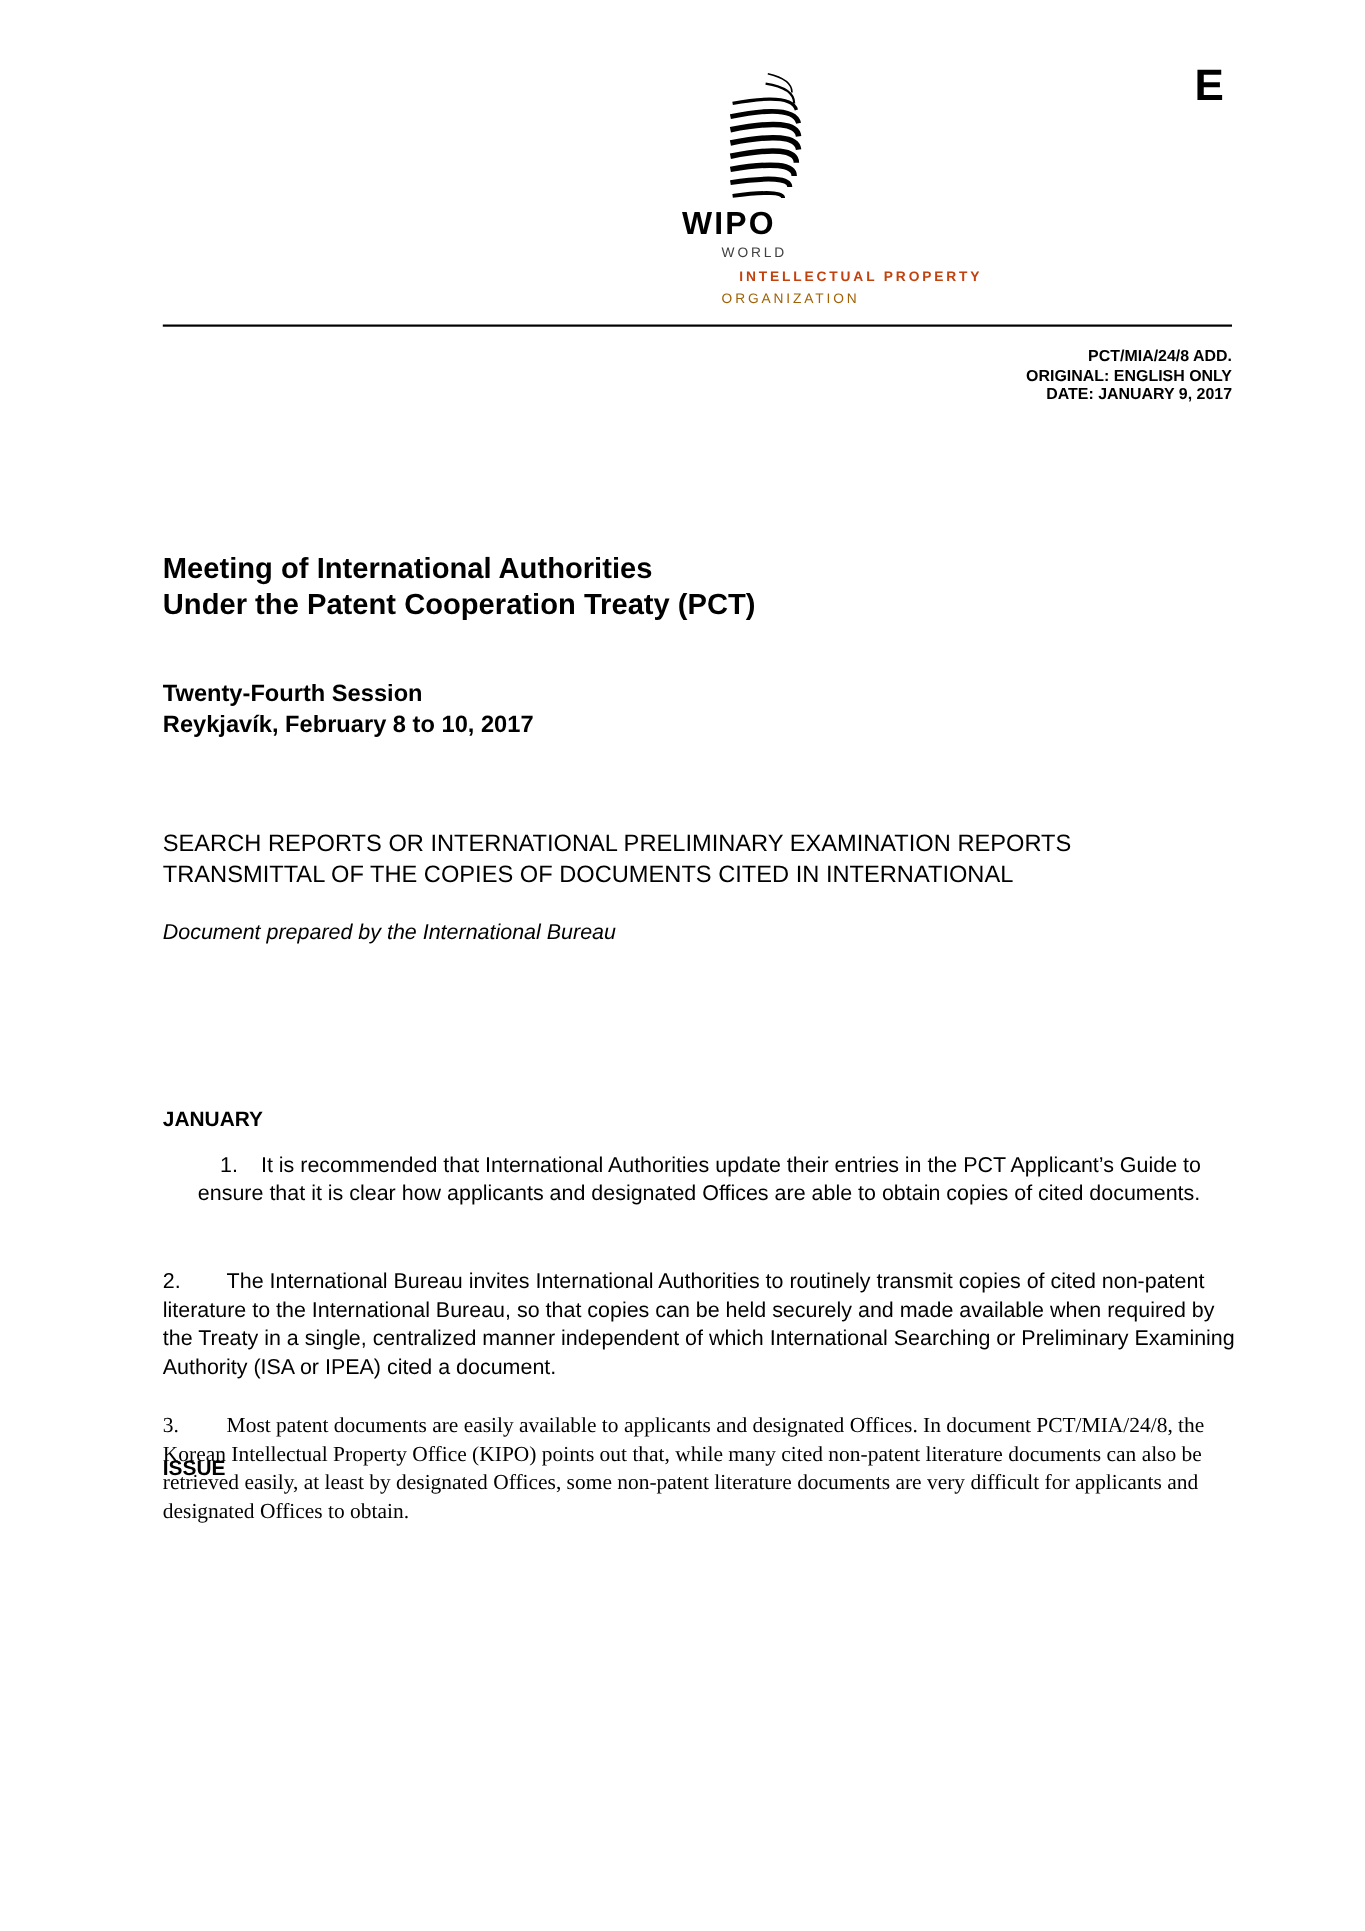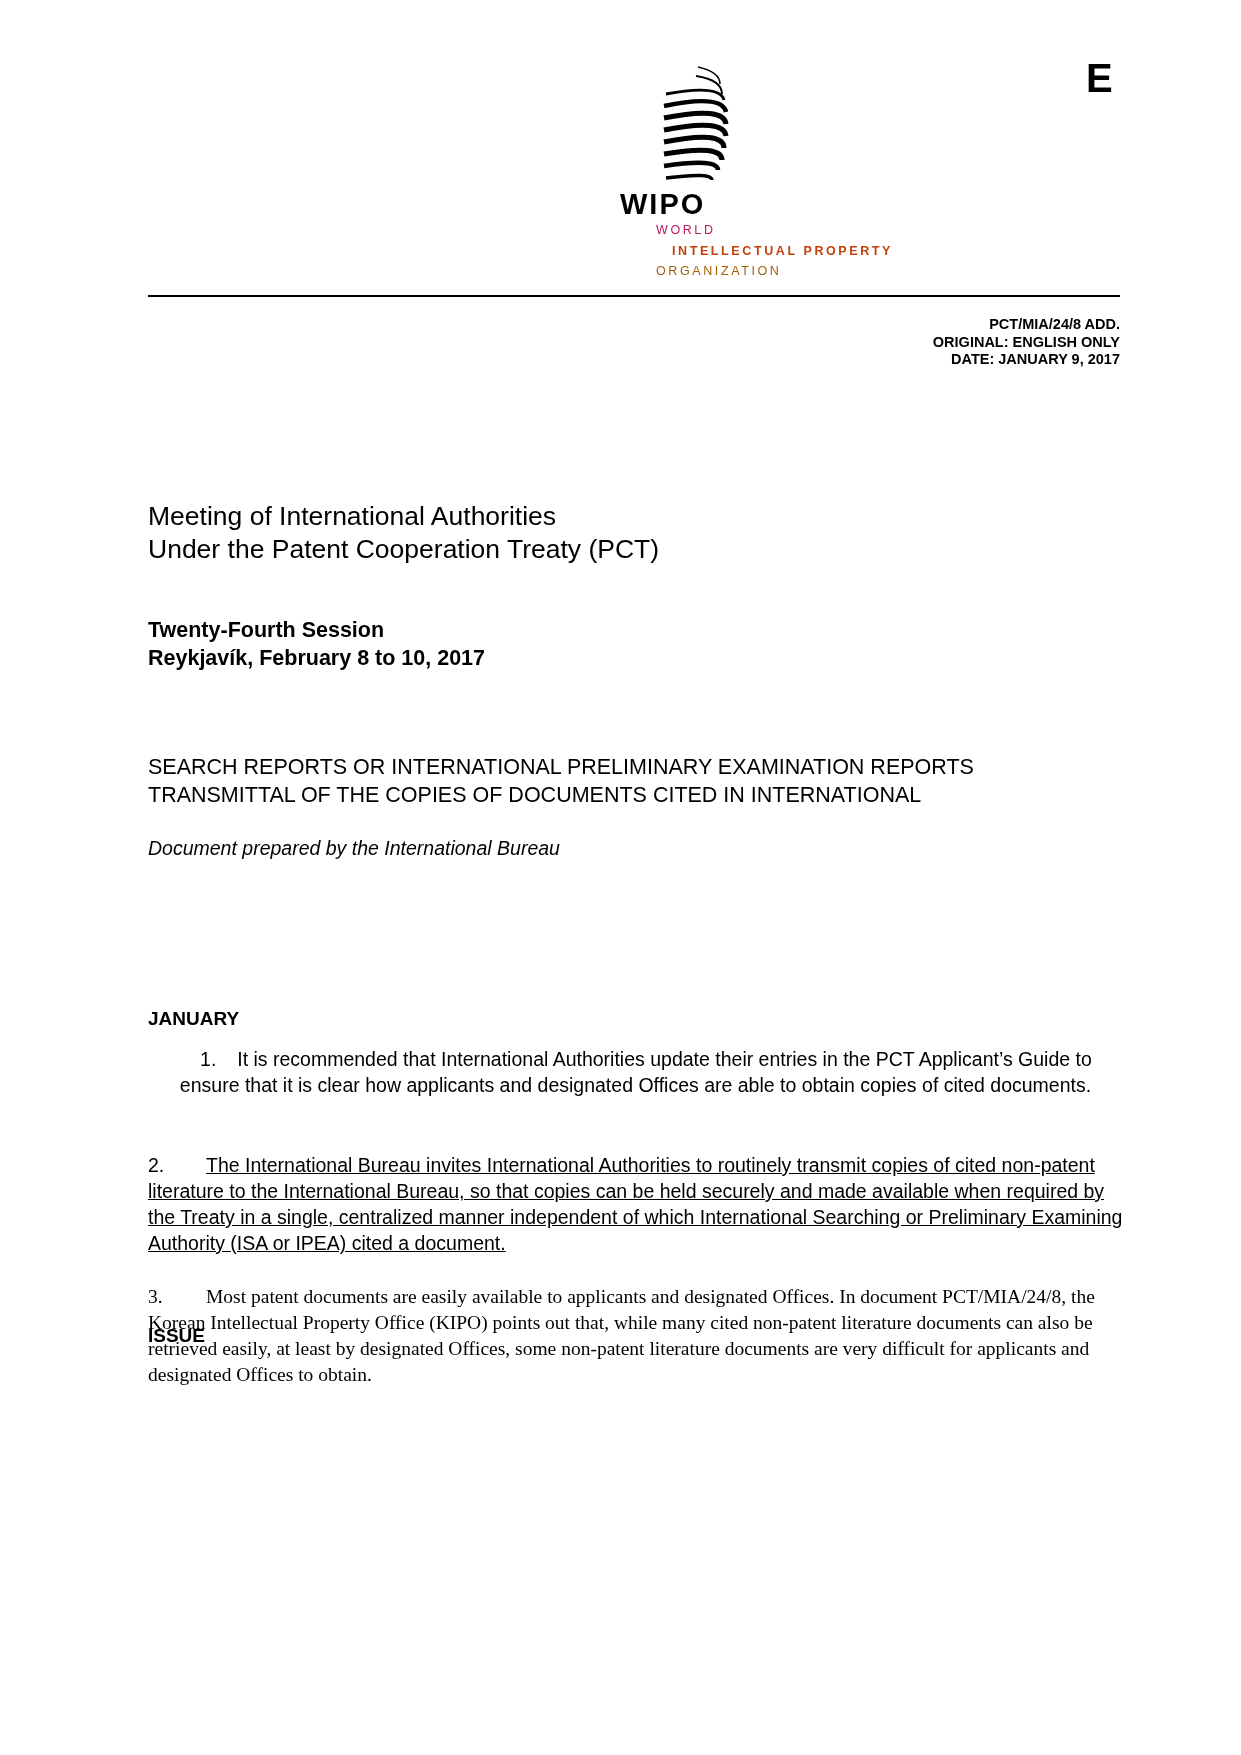--- a/index.html
+++ b/index.html
@@ -6,26 +6,26 @@
   body {
     width: 1241px; height: 1755px; position: relative; overflow: hidden;
     font-family: "Liberation Sans", sans-serif; color: #000;
   }
   .abs { position: absolute; }
   .lang-code { left: 1086px; top: 58px; font-size: 40px; font-weight: bold; line-height: 1; }
   .logo { left: 620px; top: 60px; width: 320px; height: 220px; }
   .logo svg { position: absolute; left: 38px; top: 2px; }
   .logo-wipo { position: absolute; left: 0; top: 130px; font-size: 29px; font-weight: 900; letter-spacing: 2px; line-height: 1; }
   .logo-line { position: absolute; left: 36px; font-size: 12.5px; letter-spacing: 2.6px; line-height: 1; color: #333; }
-  .logo-world { top: 164px; color: #be185d; }
+  .logo-world { top: 164px; color: #404040; }
   .logo-ip { top: 185px; font-weight: bold; color: #c2410c; margin-left: 16px; }
   .logo-org { top: 205px; color: #a16207; }
   .rule { left: 148px; top: 295px; width: 972px; height: 2px; background: #000; }
   .docref { right: 121px; top: 316px; text-align: right; font-size: 14.5px; font-weight: bold; line-height: 17.5px; }
-  .title { left: 148px; top: 500px; font-size: 26.5px; font-weight: normal; line-height: 33px; }
+  .title { left: 148px; top: 500px; font-size: 26.5px; font-weight: bold; line-height: 33px; }
   .session { left: 148px; top: 616px; font-size: 21.5px; font-weight: bold; line-height: 28px; }
   .transmittal { left: 148px; top: 753px; font-size: 21.5px; line-height: 28px; width: 980px; }
   .prepared { left: 148px; top: 837px; font-size: 19.5px; font-style: italic; }
   .heading { left: 148px; font-size: 19px; font-weight: bold; }
   .para { left: 148px; width: 975px; font-size: 19.5px; line-height: 26px; }
   .pnum { display: inline-block; width: 58px; }
 </style>
 </head>
 <body>
 
@@ -76,21 +76,21 @@
 </div>
 
 <div class="abs prepared">Document prepared by the International Bureau</div>
 
 <div class="abs heading" style="top:1008px;">JANUARY</div>
 
 <div class="abs para" style="top:1046px;text-align:center;">
   <span class="pnum">1.</span><span>It is recommended that International Authorities update their entries in the PCT Applicant’s Guide to ensure that it is clear how applicants and designated Offices are able to obtain copies of cited documents.</span>
 </div>
 
-<div class="abs para" style="top:1152px;text-decoration:underline;">
+<div class="abs para" style="top:1152px;">
   <span class="pnum">2.</span><span>The International Bureau invites International Authorities to routinely transmit copies of cited non-patent literature to the International Bureau, so that copies can be held securely and made available when required by the Treaty in a single, centralized manner independent of which International Searching or Preliminary Examining Authority (ISA or IPEA) cited a document.</span>
 </div>
 
 <div class="abs heading" style="top:1325px;">ISSUE</div>
 
 <div class="abs para" style="top:1284px;font-family:Liberation Serif, serif;">
   <span class="pnum">3.</span><span>Most patent documents are easily available to applicants and designated Offices.  In document PCT/MIA/24/8, the Korean Intellectual Property Office (KIPO) points out that, while many cited non-patent literature documents can also be retrieved easily, at least by designated Offices, some non-patent literature documents are very difficult for applicants and designated Offices to obtain.</span>
 </div>
 
 </body></html>

